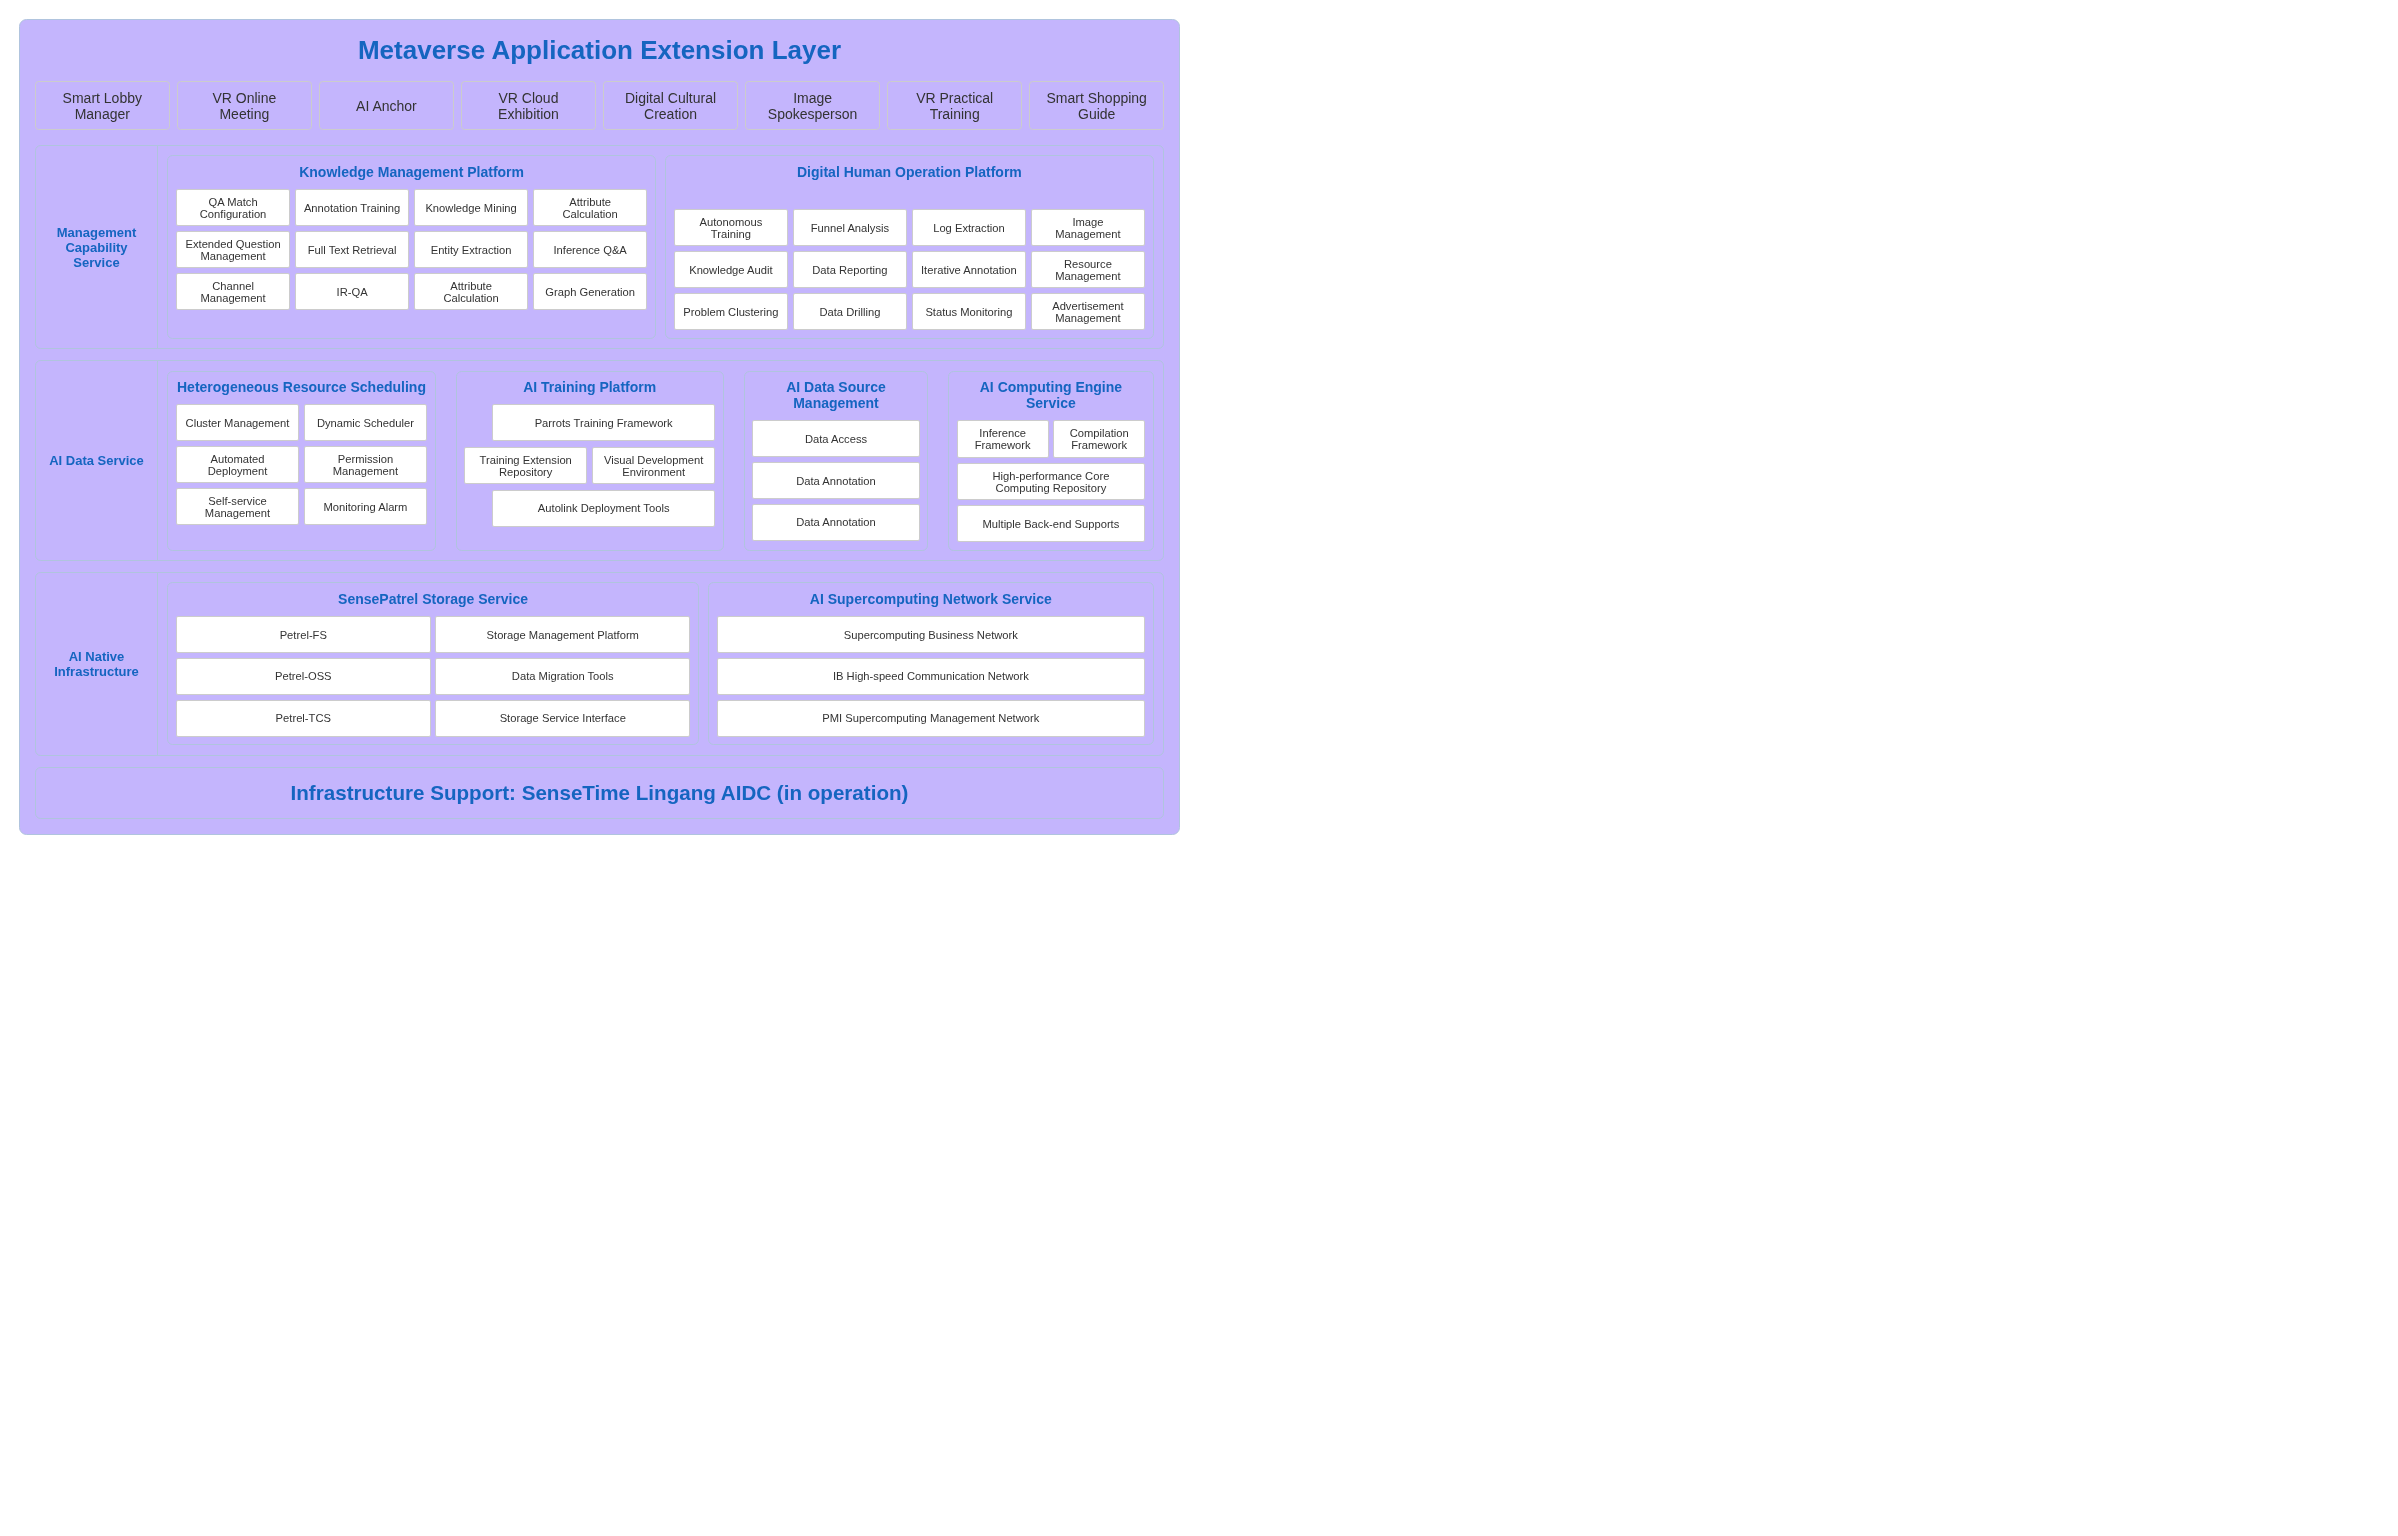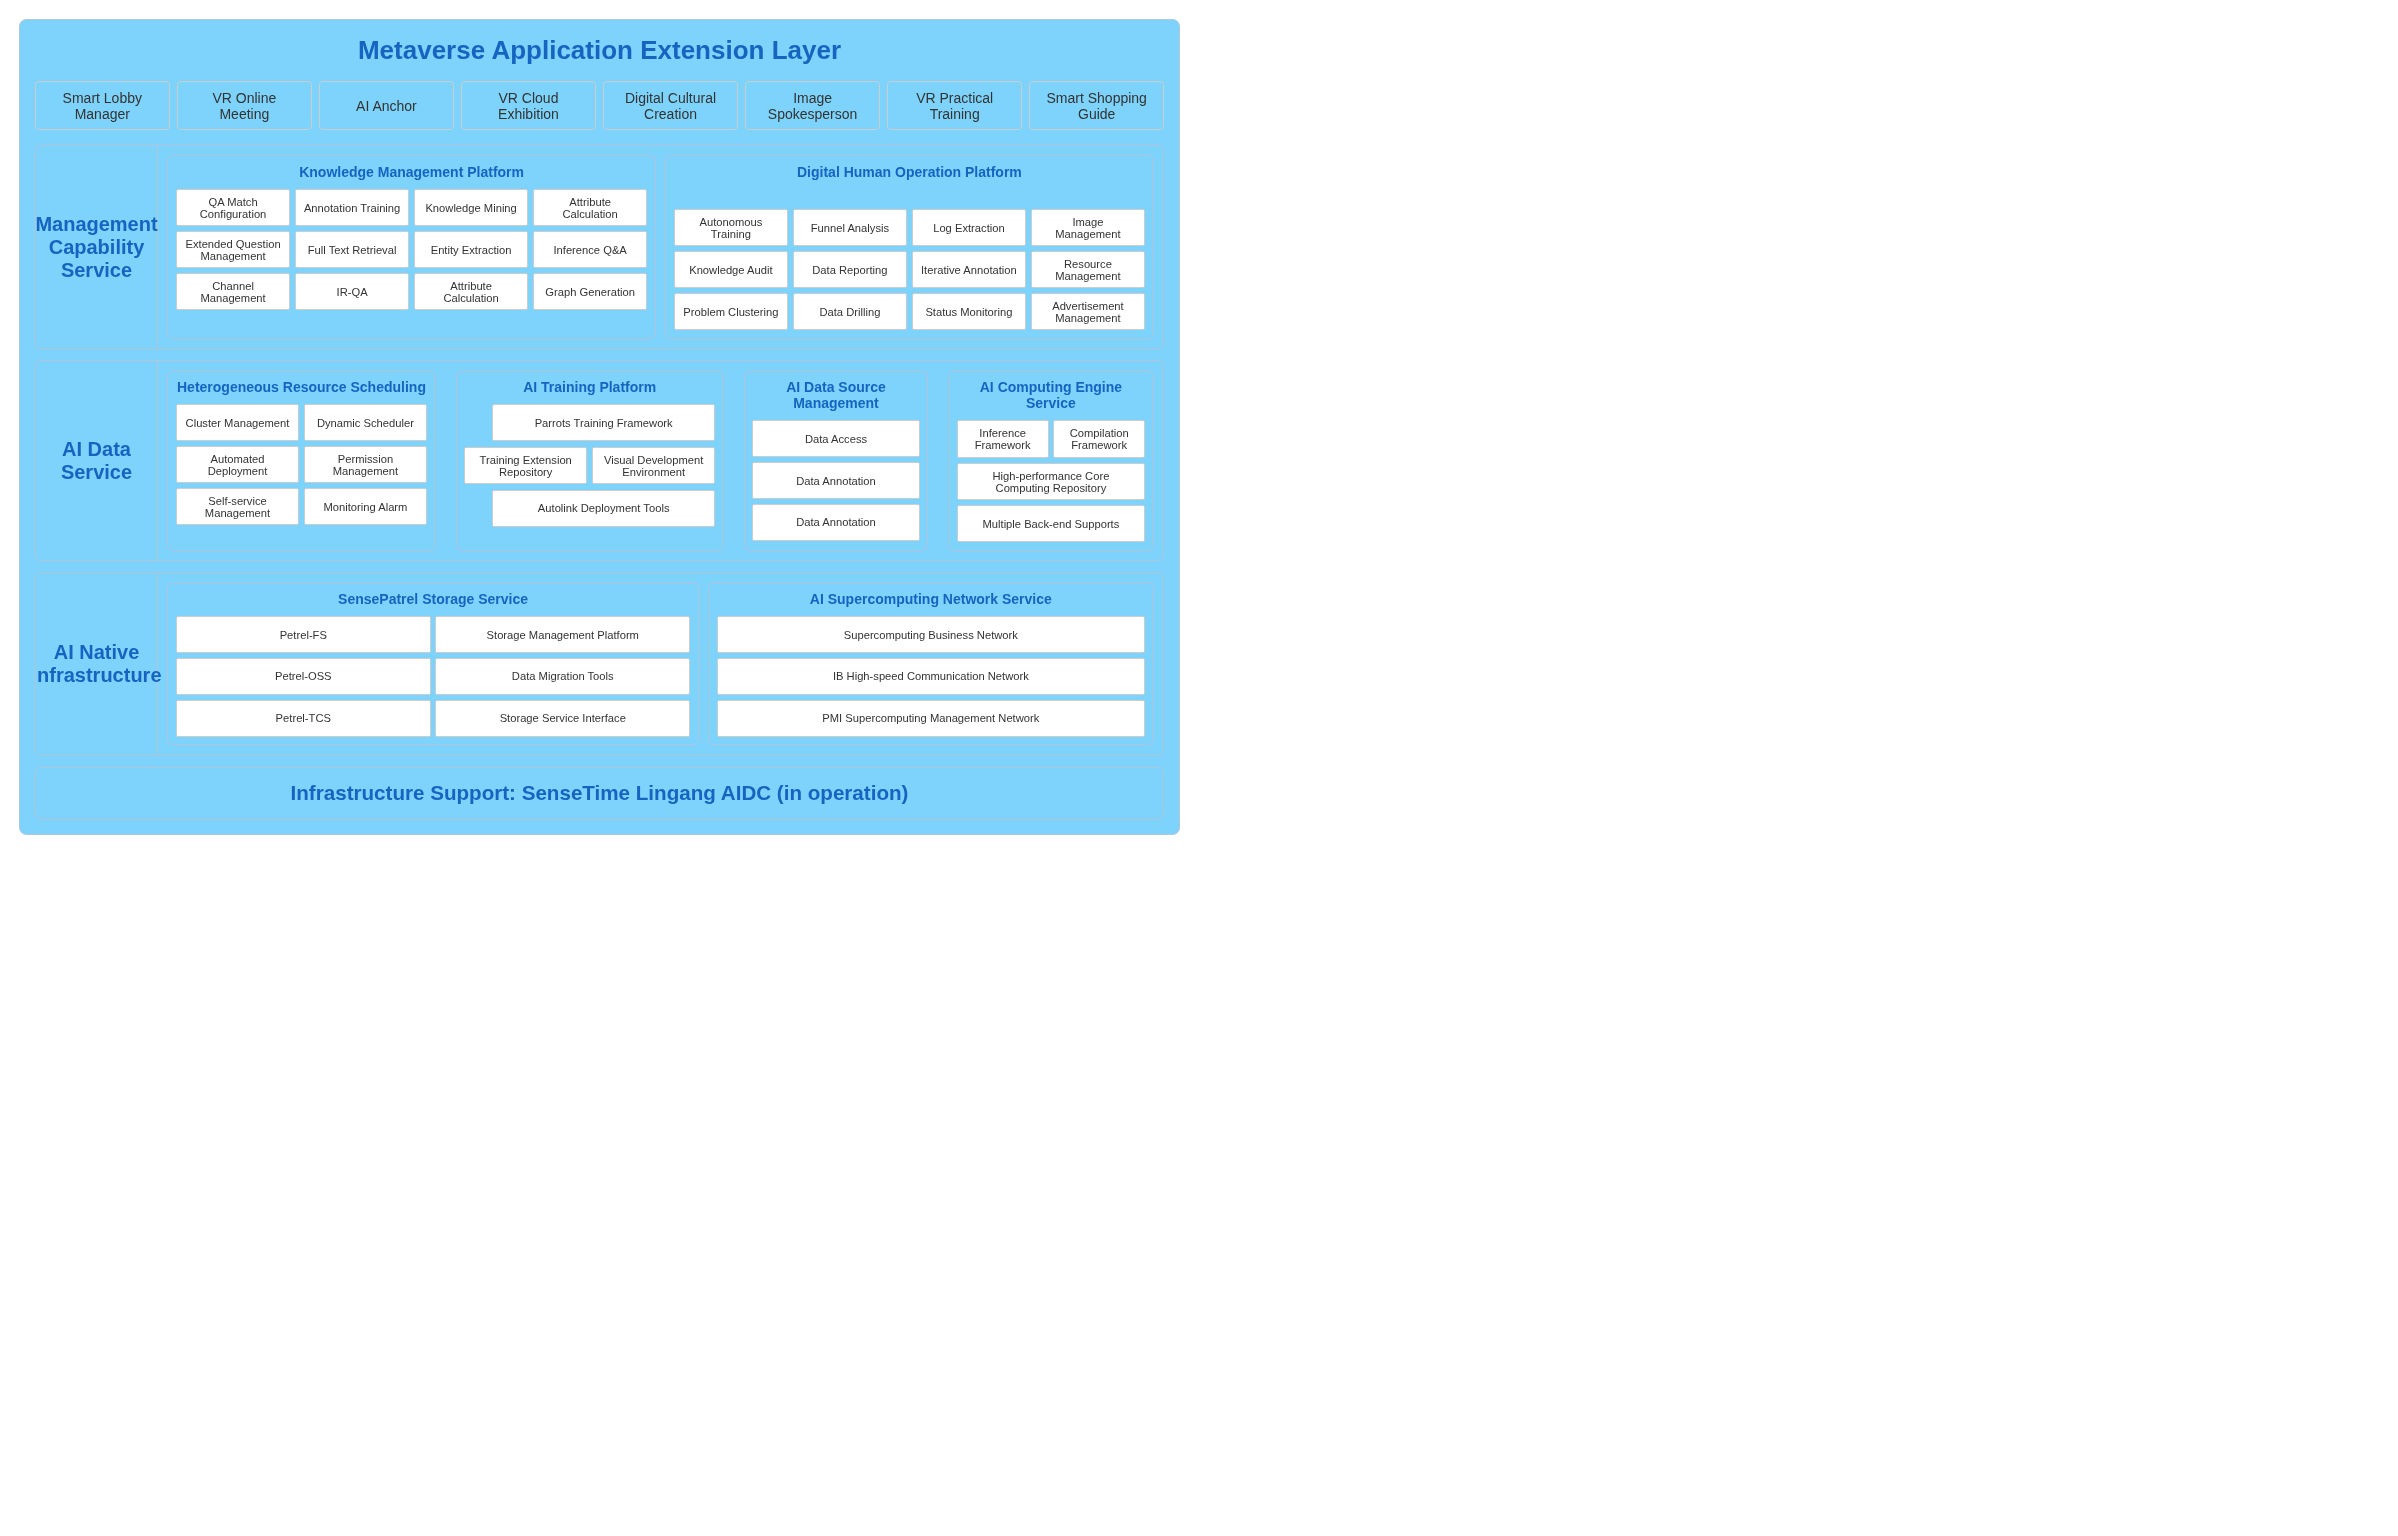--- a/index.html
+++ b/index.html
@@ -8,21 +8,21 @@
       background: #fff;
       color: #333;
       padding: 19px;
       width: 1199px;
       min-height: 768px;
     }
     .outer-border {
       border: 1.9px solid #b0c4de;
       border-radius: 7.5px;
       padding: 15px;
-      background: #7dd3fc;
+      background: #c4b5fd;
     }
     .main-title {
       text-align: center;
       font-size: 26px;
       font-weight: bold;
       color: #1565c0;
       margin-bottom: 15px;
     }
     
     .apps-row {
@@ -52,21 +52,21 @@
       margin-bottom: 11.2px;
       overflow: hidden;
     }
     .section-label {
       width: 122px;
       min-width: 122px;
       display: flex;
       align-items: center;
       justify-content: center;
       padding: 11.2px 7.5px;
-      font-size: 20px;
+      font-size: 13px;
       font-weight: bold;
       color: #1565c0;
       text-align: center;
       border-right: 1.9px solid #b0c4de;
     }
     
     .platform-box {
       border: 1.4px solid #b0c4de;
       border-radius: 5.6px;
       padding: 7.5px;

